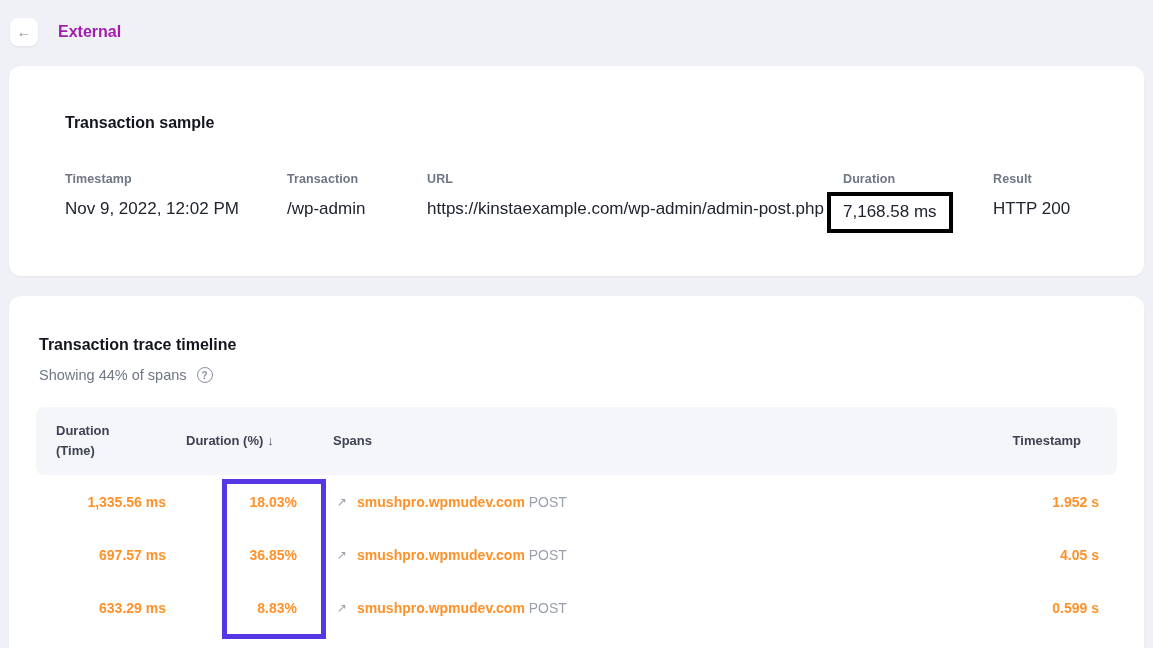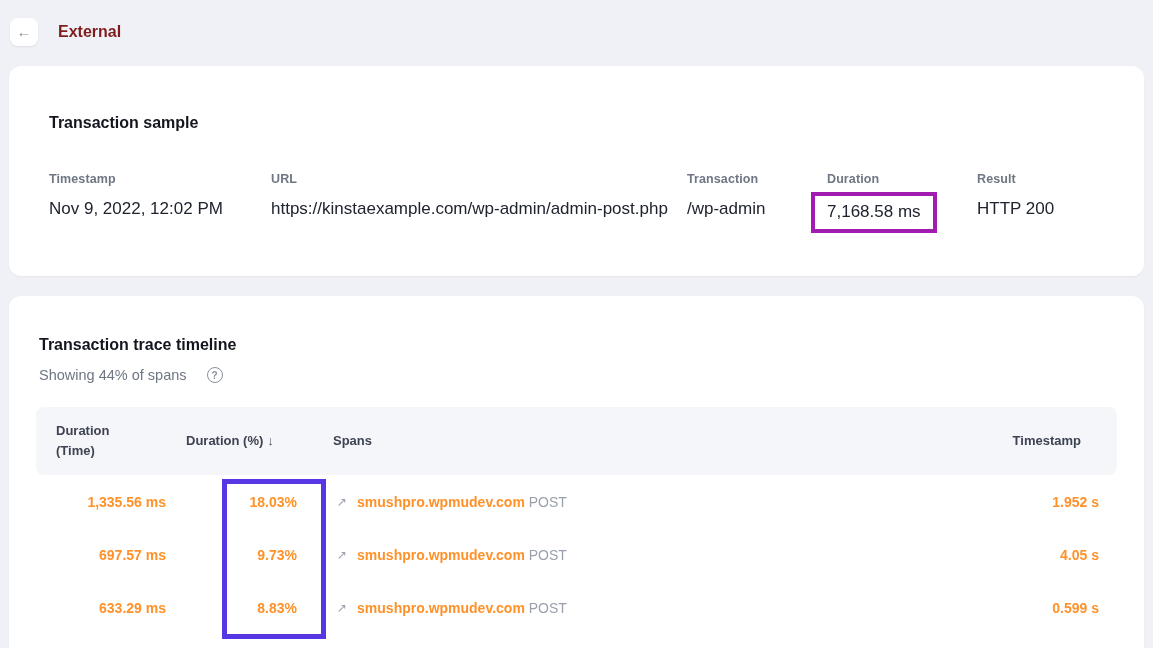--- a/index.html
+++ b/index.html
@@ -25,33 +25,33 @@
     color: #8a90a0;
     font-size: 15px;
     cursor: pointer;
     display: flex; align-items: center; justify-content: center;
     line-height: 1;
   }
   .page-title {
     margin-left: 20px;
     font-size: 16px;
     font-weight: bold;
-    color: #7f1d1d;
+    color: #a21caf;
   }
   
   .card {
     background: #ffffff;
     border-radius: 12px;
     box-shadow: 0 1px 2px rgba(30,35,60,0.05);
     margin: 0 9px;
   }
   .card-sample {
     margin-top: 18px;
     height: 210px;
-    padding: 48px 46px 0 40px;
+    padding: 48px 46px 0 56px;
   }
   .card-title { font-size: 16px; font-weight: bold; color: #14161f; }
   .fields {
     display: flex;
     margin-top: 40px;
   }
   .field { flex: 0 0 auto; }
   .field-timestamp   { width: 222px; }
   .field-transaction { width: 140px; }
   .field-url         { width: 416px; }
@@ -63,38 +63,38 @@
     letter-spacing: 0.1px;
   }
   .field-value {
     margin-top: 13px;
     font-size: 17px;
     color: #20242f;
     white-space: nowrap;
   }
   .highlight-box {
     display: inline-block;
-    border: 4px solid #a21caf;
+    border: 4px solid #000000;
     padding: 6px 12px 7px 12px;
     margin: 6px 4px 0 -16px;
     background: #fff;
   }
   .highlight-box .field-value { margin-top: 0; }
   
   .card-trace {
     margin-top: 20px;
     height: 420px;
     padding: 40px 0 0 0;
   }
   .trace-head { padding: 0 30px; }
   .trace-sub {
     margin-top: 13px;
     font-size: 14.5px;
     color: #6f7684;
-    display: flex; align-items: center; gap: 20px;
+    display: flex; align-items: center; gap: 10px;
   }
   .help-icon {
     width: 16px; height: 16px;
     border: 1.5px solid #8a90a0;
     border-radius: 50%;
     color: #8a90a0;
     font-size: 10px; font-weight: bold;
     display: inline-flex; align-items: center; justify-content: center;
     cursor: pointer;
   }
@@ -147,27 +147,27 @@
   <div class="page-title">External</div>
 </div>
 
 <div class="card card-sample">
   <div class="card-title">Transaction sample</div>
   <div class="fields">
     <div class="field field-timestamp">
       <div class="field-label">Timestamp</div>
       <div class="field-value">Nov 9, 2022, 12:02 PM</div>
     </div>
+    <div class="field field-transaction">
+      <div class="field-label">Transaction</div>
+      <div class="field-value">/wp-admin</div>
+    </div>
     <div class="field field-url">
       <div class="field-label">URL</div>
       <div class="field-value">https://kinstaexample.com/wp-admin/admin-post.php</div>
-    </div>
-    <div class="field field-transaction">
-      <div class="field-label">Transaction</div>
-      <div class="field-value">/wp-admin</div>
     </div>
     <div class="field field-duration">
       <div class="field-label">Duration</div>
       <div class="highlight-box">
         <div class="field-value">7,168.58 ms</div>
       </div>
     </div>
     <div class="field field-result">
       <div class="field-label">Result</div>
       <div class="field-value">HTTP 200</div>
@@ -198,21 +198,21 @@
       <div class="td-pct">18.03%</div>
       <div class="td-span">
         <span class="ext-icon">↗</span>
         <span><span class="span-host">smushpro.wpmudev.com</span> <span class="span-method">POST</span></span>
       </div>
       <div class="td-ts">1.952 s</div>
     </div>
 
     <div class="t-grid t-row">
       <div class="td-time">697.57 ms</div>
-      <div class="td-pct">9.73%</div>
+      <div class="td-pct">36.85%</div>
       <div class="td-span">
         <span class="ext-icon">↗</span>
         <span><span class="span-host">smushpro.wpmudev.com</span> <span class="span-method">POST</span></span>
       </div>
       <div class="td-ts">4.05 s</div>
     </div>
 
     <div class="t-grid t-row">
       <div class="td-time">633.29 ms</div>
       <div class="td-pct">8.83%</div>

